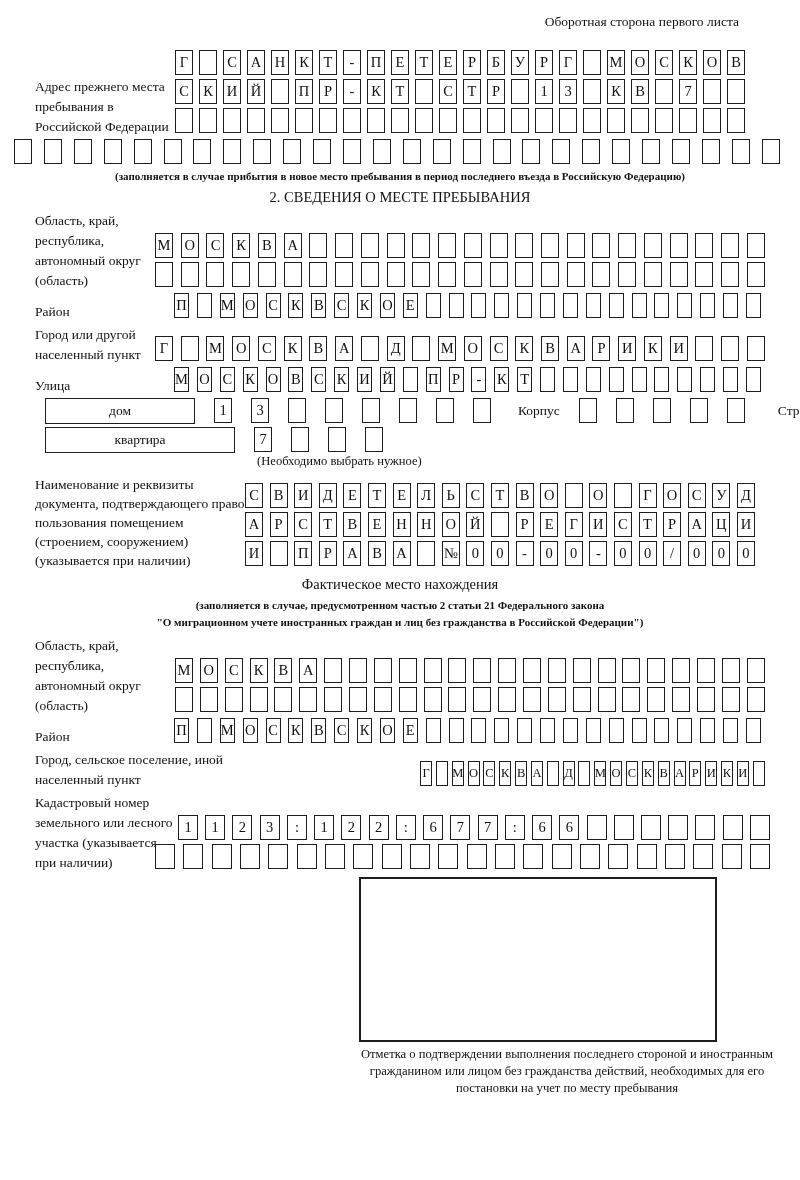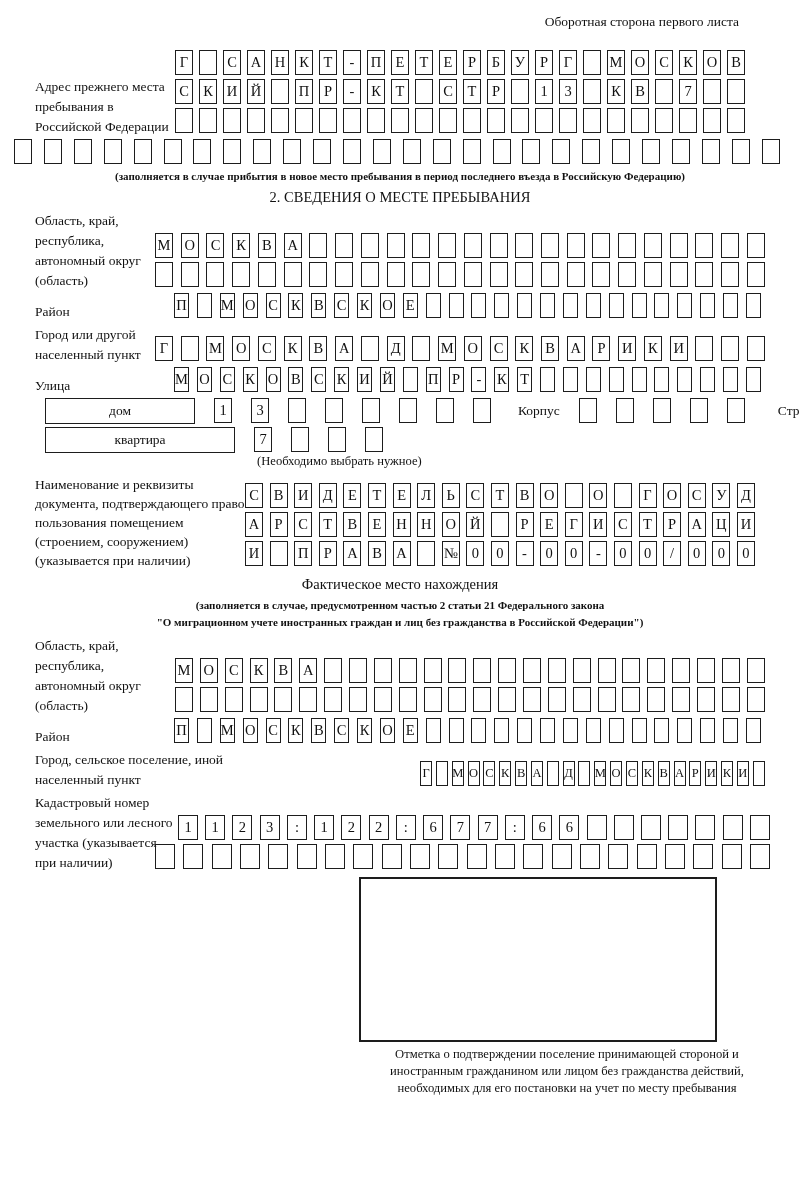--- a/index.html
+++ b/index.html
@@ -596,15 +596,15 @@
           <span class="cbox"></span>
           <span class="cbox"></span>
           <span class="cbox"></span>
           <span class="cbox"></span>
           <span class="cbox"></span>
         </div>
     </div>
   </div>
 
   <div class="stampbox"></div>
-  <div class="stampcap">Отметка о подтверждении поселение принимающей стороной и иностранным гражданином или лицом без гражданства действий, необходимых для его постановки на учет по месту пребывания</div>
+  <div class="stampcap">Отметка о подтверждении выполнения последнего стороной и иностранным гражданином или лицом без гражданства действий, необходимых для его постановки на учет по месту пребывания</div>
 
 </div>
 
 </body></html>

